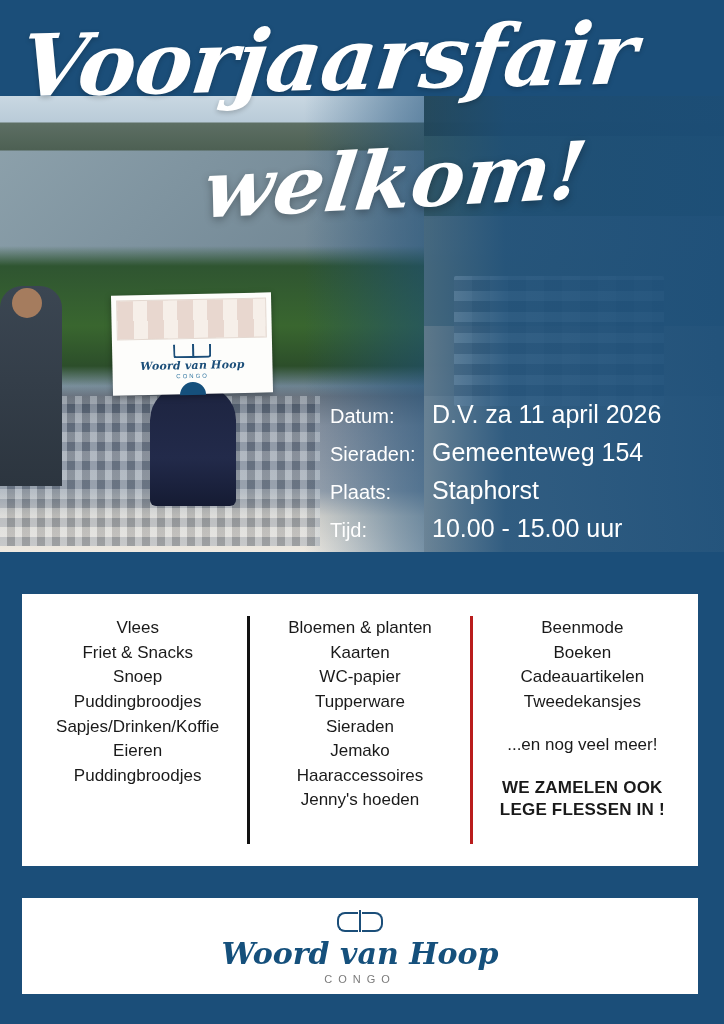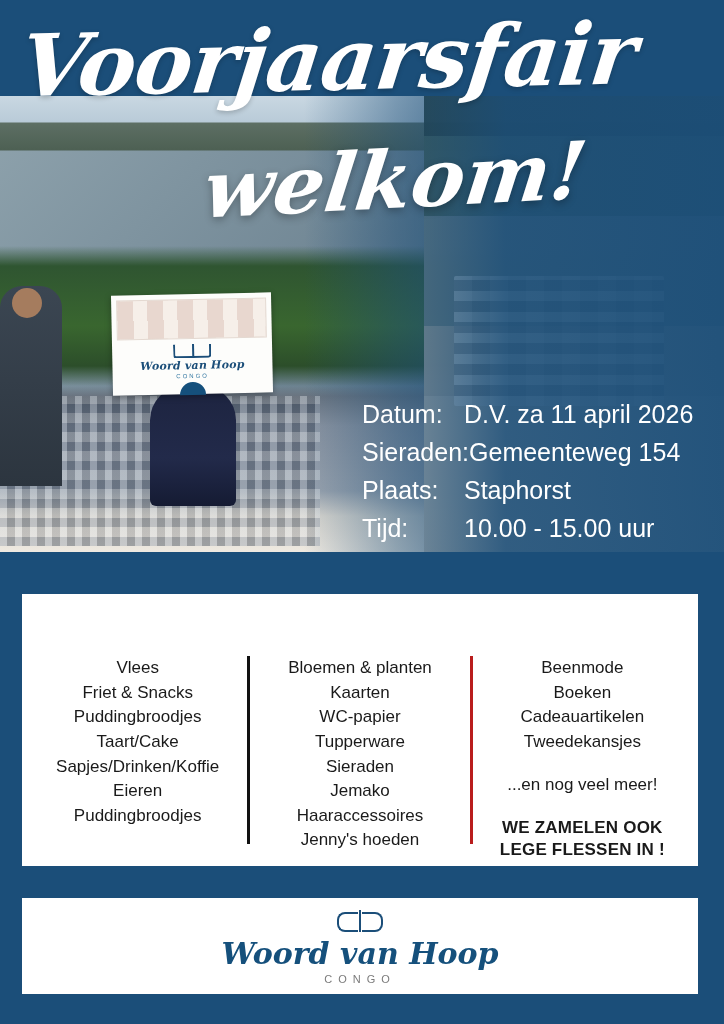--- a/index.html
+++ b/index.html
@@ -217,24 +217,23 @@
     top: 400px;
     color: #ffffff;
   }
   .detail-row {
     display: flex;
     align-items: baseline;
     margin-bottom: 9px;
     white-space: nowrap;
   }
   .detail-label {
-    font-size: 25px;
+    font-size: 20px;
     font-weight: normal;
     min-width: 102px;
-    margin-left: 32px;
   }
   .detail-value {
     font-size: 25px;
     font-weight: normal;
   }
 
   
   .panel {
     position: absolute;
     left: 22px;
@@ -247,21 +246,20 @@
     padding: 22px 6px;
   }
   .col {
     flex: 1;
     text-align: center;
     font-size: 17px;
     color: #1a1a1a;
     line-height: 1.45;
     padding: 0 4px;
     box-sizing: border-box;
-    margin-top: 40px;
   }
   .col.c2 { border-left: 3px solid #111; border-right: 3px solid #b91c1c; }
   .col-item { display: block; }
   .muted-extra { display: block; margin-top: 18px; }
   .bold-note {
     display: block;
     margin-top: 20px;
     font-weight: bold;
     font-size: 17px;
     line-height: 1.3;
@@ -362,22 +360,22 @@
       <span class="detail-label">Tijd:</span>
       <span class="detail-value">10.00 - 15.00 uur</span>
     </div>
   </div>
 
   <div class="panel">
 
     <div class="col c1">
       <span class="col-item">Vlees</span>
       <span class="col-item">Friet &amp; Snacks</span>
+      <span class="col-item">Snoep</span>
       <span class="col-item">Puddingbroodjes</span>
-      <span class="col-item">Taart/Cake</span>
       <span class="col-item">Sapjes/Drinken/Koffie</span>
       <span class="col-item">Eieren</span>
       <span class="col-item">Puddingbroodjes</span>
     </div>
 
     <div class="col c2">
       <span class="col-item">Bloemen &amp; planten</span>
       <span class="col-item">Kaarten</span>
       <span class="col-item">WC-papier</span>
       <span class="col-item">Tupperware</span>

